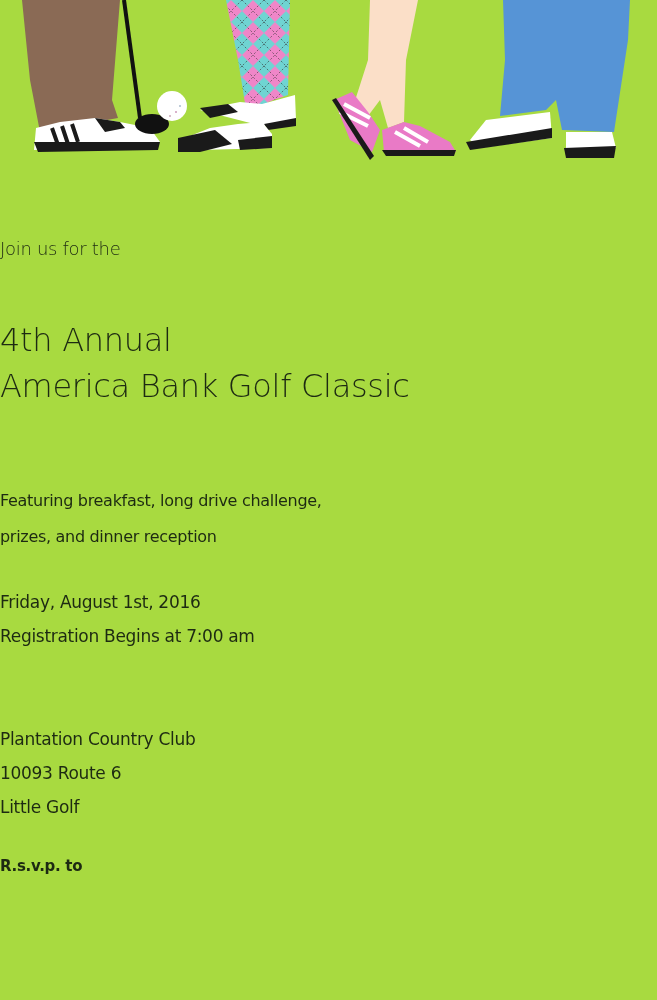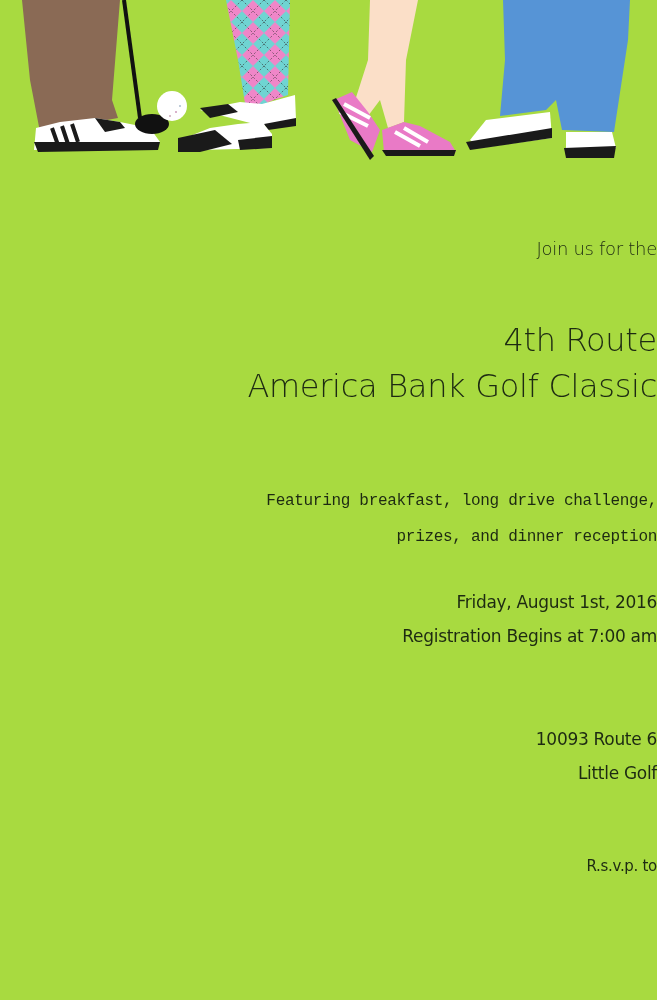--- a/index.html
+++ b/index.html
@@ -4,28 +4,28 @@
   <style>
     html, body { margin: 0; padding: 0; }
     body {
       width: 657px; height: 1000px; overflow: hidden;
       background: #a8da40;
       font-family: "DejaVu Sans", sans-serif;
       color: #1d2a12;
       position: relative;
     }
     .art { position: absolute; left: 0; top: 0; width: 657px; height: 175px; }
-    .text-block { position: absolute; left: 0; width: 657px; text-align: right; letter-spacing: -0.3px; }
+    .text-block { position: absolute; left: 0; width: 657px; text-align: left; letter-spacing: -0.3px; }
     .line { display: block; white-space: nowrap; }
     .intro { top: 238px; font-size: 18px; font-weight: 300; }
     .title { top: 317px; font-size: 32px; line-height: 46px; font-weight: 300; }
-    .features { top: 483px; font-size: 16px; line-height: 36px; font-family: Liberation Mono, monospace; }
+    .features { top: 483px; font-size: 16px; line-height: 36px; }
     .datetime { top: 585px; font-size: 17px; line-height: 34px; }
     .venue { top: 722px; font-size: 17px; line-height: 34px; }
-    .rsvp { top: 851px; font-size: 15px; line-height: 31px; }
+    .rsvp { top: 851px; font-size: 15px; line-height: 31px; font-weight: bold; }
   </style>
 </head>
 <body>
 
 <svg class="art" viewBox="0 0 657 175" xmlns="http://www.w3.org/2000/svg">
   <defs>
     <pattern id="argyle" width="22" height="22" patternUnits="userSpaceOnUse" patternTransform="rotate(0)">
       <rect width="22" height="22" fill="#6fd4d2"></rect>
       <polygon points="11,0 22,11 11,22 0,11" fill="#ef86c8"></polygon>
       <line x1="0" y1="0" x2="22" y2="22" stroke="#333" stroke-width="0.6" stroke-dasharray="2,2"></line>
@@ -80,34 +80,35 @@
     <path d="M566,132 L612,132 L616,148 L566,150 Z" fill="#ffffff"></path>
     <path d="M564,148 L616,146 L614,158 L566,158 Z" fill="#1a1a1a"></path>
   </g>
 </svg>
 
 <div class="text-block intro">
   <span class="line">Join us for the</span>
 </div>
 
 <div class="text-block title">
-  <span class="line">4th Route</span>
+  <span class="line">4th Annual</span>
   <span class="line">America Bank Golf Classic</span>
 </div>
 
 <div class="text-block features">
   <span class="line">Featuring breakfast, long drive challenge,</span>
   <span class="line">prizes, and dinner reception</span>
 </div>
 
 <div class="text-block datetime">
   <span class="line">Friday, August 1st, 2016</span>
   <span class="line">Registration Begins at 7:00 am</span>
 </div>
 
 <div class="text-block venue">
+  <span class="line">Plantation Country Club</span>
   <span class="line">10093 Route 6</span>
   <span class="line">Little Golf</span>
 </div>
 
 <div class="text-block rsvp">
   <span class="line">R.s.v.p. to</span>
 </div>
 
 </body></html>

